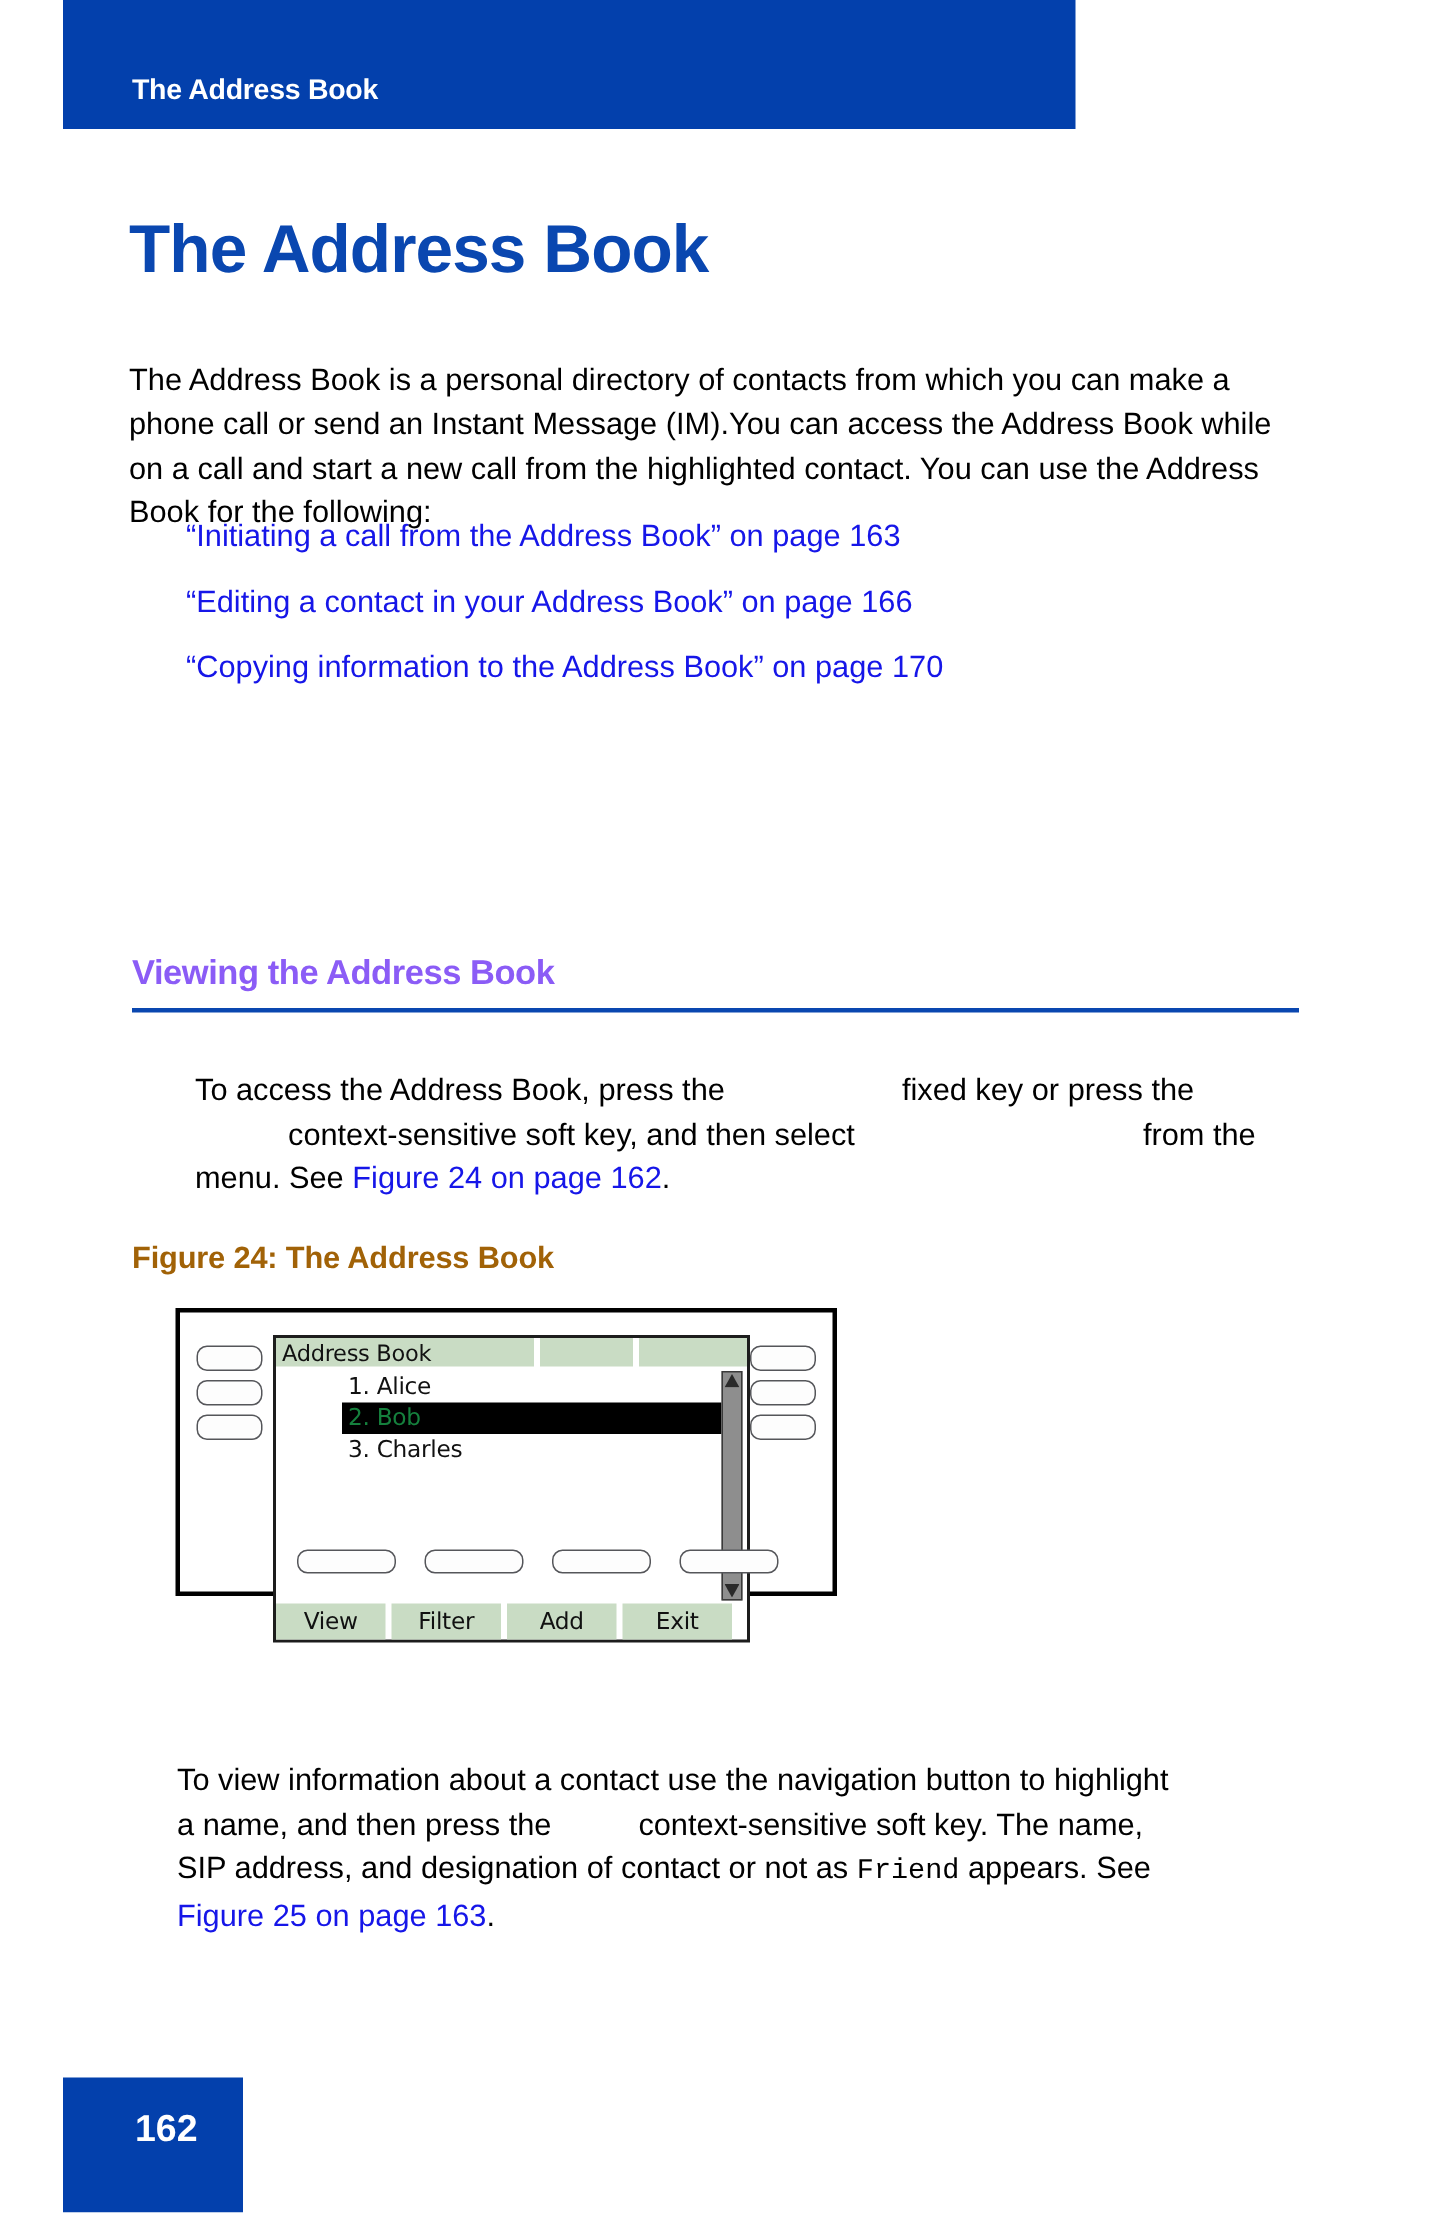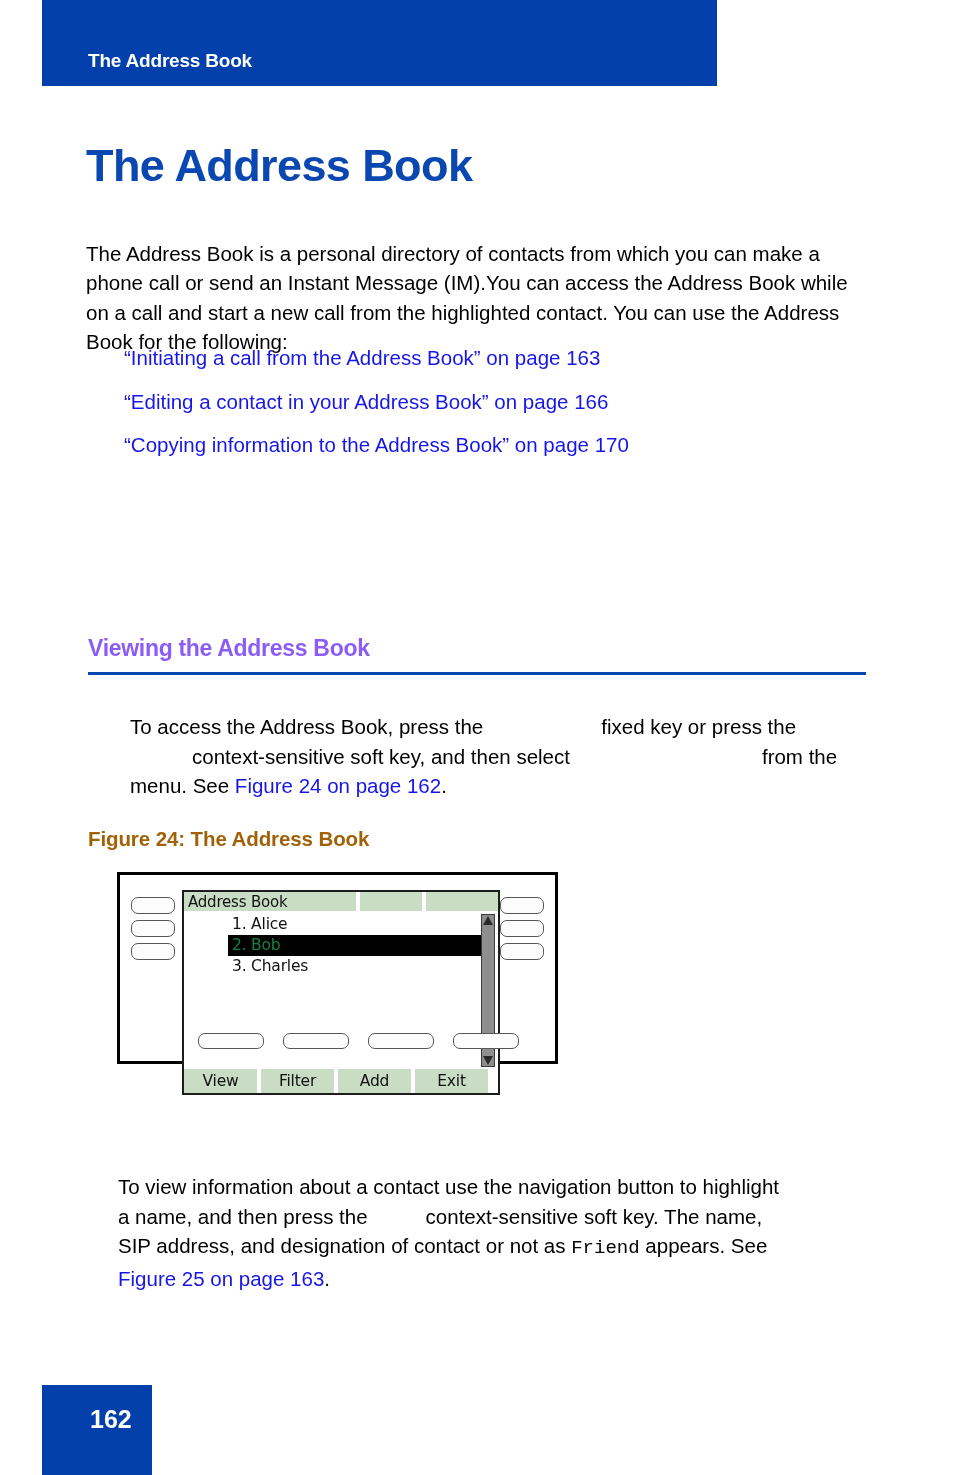--- a/index.html
+++ b/index.html
@@ -301,21 +301,21 @@
   .mono {
     font-family: Liberation Mono, monospace;
     font-size: 19px;
   }
 
   
   .footer-block {
     position: absolute;
     left: 42px;
     top: 1385px;
-    width: 110px;
+    width: 120px;
     height: 90px;
     background: #0340ac;
   }
   .footer-page-num {
     position: absolute;
     left: 48px;
     top: 20px;
     font-size: 25px;
     font-weight: bold;
     color: #ffffff;

